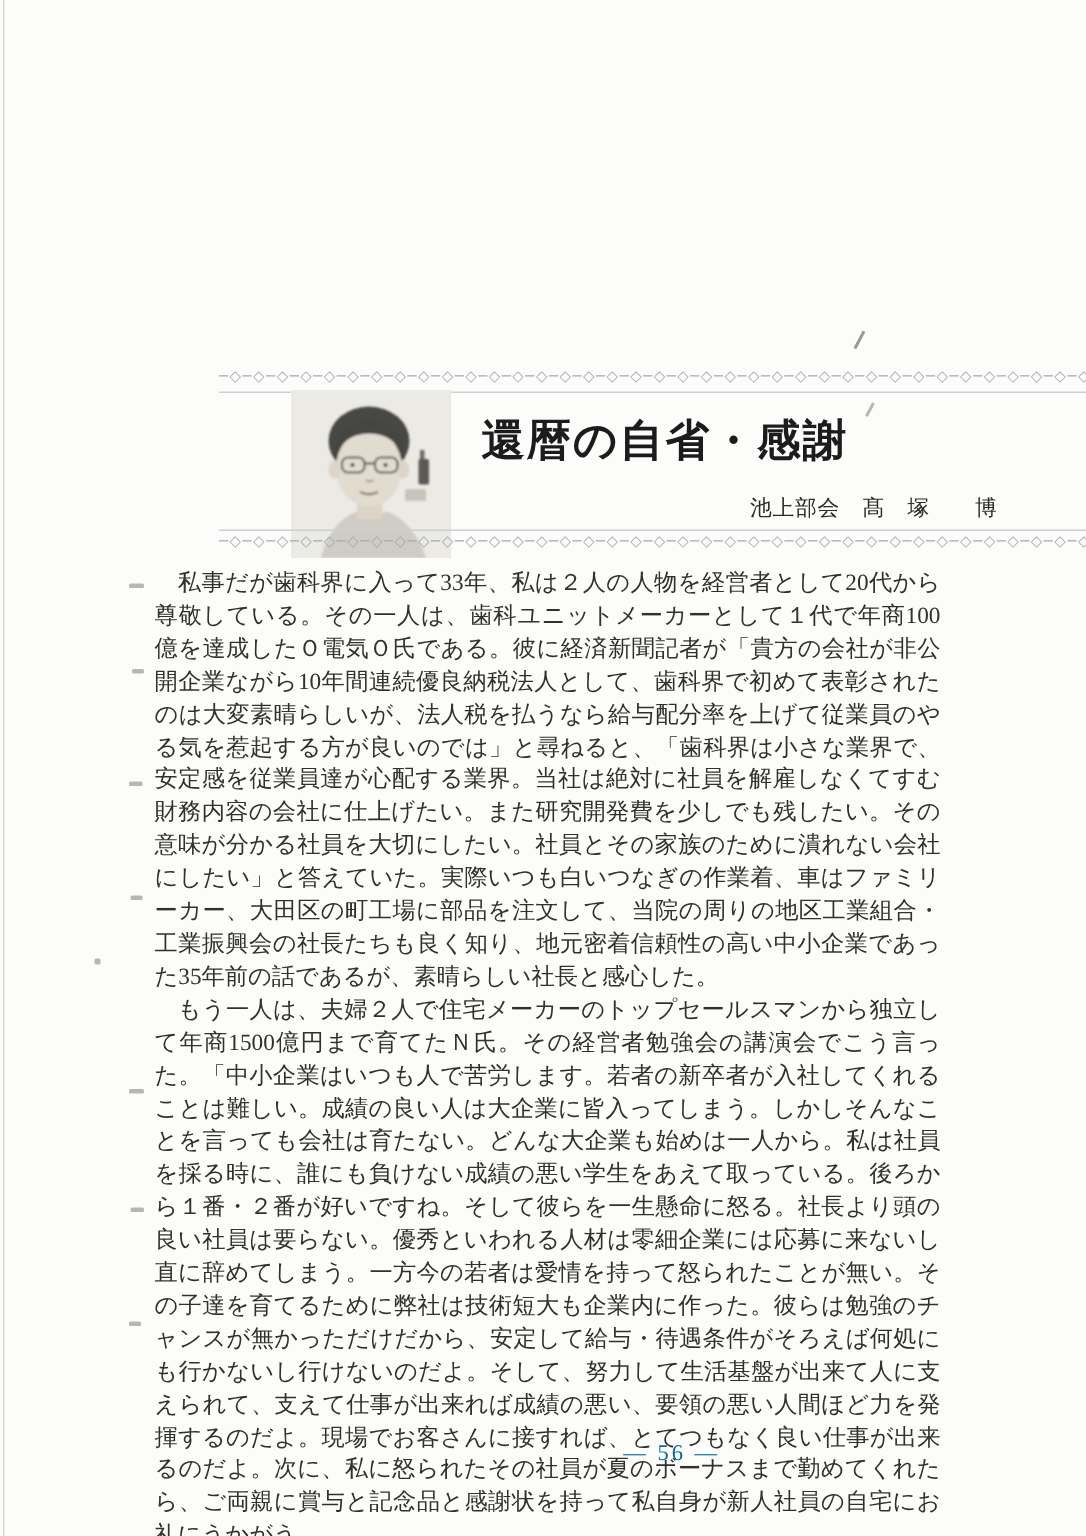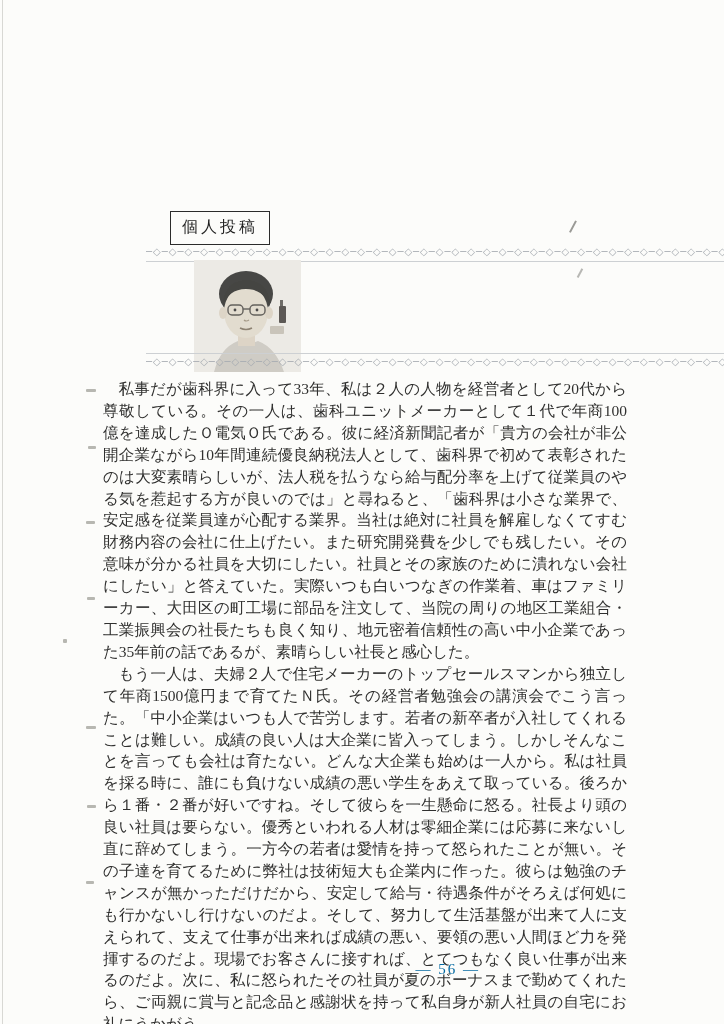--- a/index.html
+++ b/index.html
@@ -69,23 +69,20 @@
   .sl1 { left:572px; top:220px; }
   .sl2 { left:579px; top:268px; height:10px; opacity:.7; }
 </style>
 </head>
 <body>
 
 <div class="page">
 
   <div class="scan-edge"></div>
 
-  <div class="label-box">
-    <span>個人投稿</span>
-  </div>
 
   <div class="chain chain-top">─◇─◇─◇─◇─◇─◇─◇─◇─◇─◇─◇─◇─◇─◇─◇─◇─◇─◇─◇─◇─◇─◇─◇─◇─◇─◇─◇─◇─◇─◇─◇─◇─◇─◇─◇─◇─◇─◇─◇─◇─◇─◇─◇─◇─◇─◇─◇─◇─◇─◇─◇─◇─◇─◇─◇─◇─◇─◇─◇─◇─◇─◇─◇─◇─◇─◇─◇─◇─◇─◇─◇─◇─◇─◇─◇─◇─◇─◇─◇─◇</div>
 
   <div class="photo">
     <svg width="107" height="112" viewBox="0 0 107 112">
       <defs>
         <filter id="soft">
             <feGaussianBlur stdDeviation="0.7"></feGaussianBlur>
           </filter>
       </defs>
@@ -107,21 +104,23 @@
         <circle cx="63" cy="50" r="1.4" fill="#4b4a48"></circle>
         <path d="M50,60 q2,2 5,0" stroke="#a59a88" fill="none" stroke-width="1.2"></path>
         <path d="M46,68 q6,3 12,0" stroke="#8d8272" fill="none" stroke-width="1.6"></path>
         <rect x="85" y="46" width="7" height="17" rx="1" fill="#5b5955"></rect>
         <rect x="86" y="40" width="3" height="6" fill="#6e6c68"></rect>
         <rect x="76" y="66" width="14" height="8" rx="1" fill="#c9c4ba"></rect>
       </g>
     </svg>
   </div>
 
+  <div class="title">還暦の自省・感謝</div>
 
+  <div class="author">池上部会　髙　塚　　博</div>
 
   <div class="chain chain-bottom">─◇─◇─◇─◇─◇─◇─◇─◇─◇─◇─◇─◇─◇─◇─◇─◇─◇─◇─◇─◇─◇─◇─◇─◇─◇─◇─◇─◇─◇─◇─◇─◇─◇─◇─◇─◇─◇─◇─◇─◇─◇─◇─◇─◇─◇─◇─◇─◇─◇─◇─◇─◇─◇─◇─◇─◇─◇─◇─◇─◇─◇─◇─◇─◇─◇─◇─◇─◇─◇─◇─◇─◇─◇─◇─◇─◇─◇─◇─◇─◇</div>
 
   <div class="article-body">
       <p><span>私事だが歯科界に入って33年、私は２人の人物を経営者として20代から尊敬している。その一人は、歯科ユニットメーカーとして１代で年商100億を達成したＯ電気Ｏ氏である。彼に経済新聞記者が「貴方の会社が非公開企業ながら10年間連続優良納税法人として、歯科界で初めて表彰されたのは大変素晴らしいが、法人税を払うなら給与配分率を上げて従業員のやる気を惹起する方が良いのでは」と尋ねると、「歯科界は小さな業界で、安定感を従業員達が心配する業界。当社は絶対に社員を解雇しなくてすむ財務内容の会社に仕上げたい。また研究開発費を少しでも残したい。その意味が分かる社員を大切にしたい。社員とその家族のために潰れない会社にしたい」と答えていた。実際いつも白いつなぎの作業着、車はファミリーカー、大田区の町工場に部品を注文して、当院の周りの地区工業組合・工業振興会の社長たちも良く知り、地元密着信頼性の高い中小企業であった35年前の話であるが、素晴らしい社長と感心した。</span></p>
       <p><span>もう一人は、夫婦２人で住宅メーカーのトップセールスマンから独立して年商1500億円まで育てたＮ氏。その経営者勉強会の講演会でこう言った。「中小企業はいつも人で苦労します。若者の新卒者が入社してくれることは難しい。成績の良い人は大企業に皆入ってしまう。しかしそんなことを言っても会社は育たない。どんな大企業も始めは一人から。私は社員を採る時に、誰にも負けない</span><span class="u">成績の悪い</span><span>学生をあえて取っている。後ろから</span><span class="u">１番・２番</span><span>が好いですね。そして彼らを</span><span class="b">一生懸命に怒る</span><span>。社長より頭の良い社員は要らない。優秀といわれる人材は零細企業には応募に来ないし直に辞めてしまう。一方今の若者は愛情を持って怒られたことが無い。その子達を育てるために弊社は技術短大も企業内に作った。彼らは勉強のチャンスが無かっただけだから、安定して給与・待遇条件がそろえば何処にも行かないし行けないのだよ。そして、努力して生活基盤が出来て人に支えられて、支えて仕事が出来れば成績の悪い、要領の悪い人間ほど力を発揮するのだよ。現場でお客さんに接すれば、とてつもなく良い仕事が出来るのだよ。次に、私に怒られたその社員が夏のボーナスまで勤めてくれたら、ご両親に賞与と記念品と感謝状を持って私自身が新人社員の自宅にお礼にうかがう。</span></p>
     </div>
 
   <div class="page-number">— 56 —</div>
 

